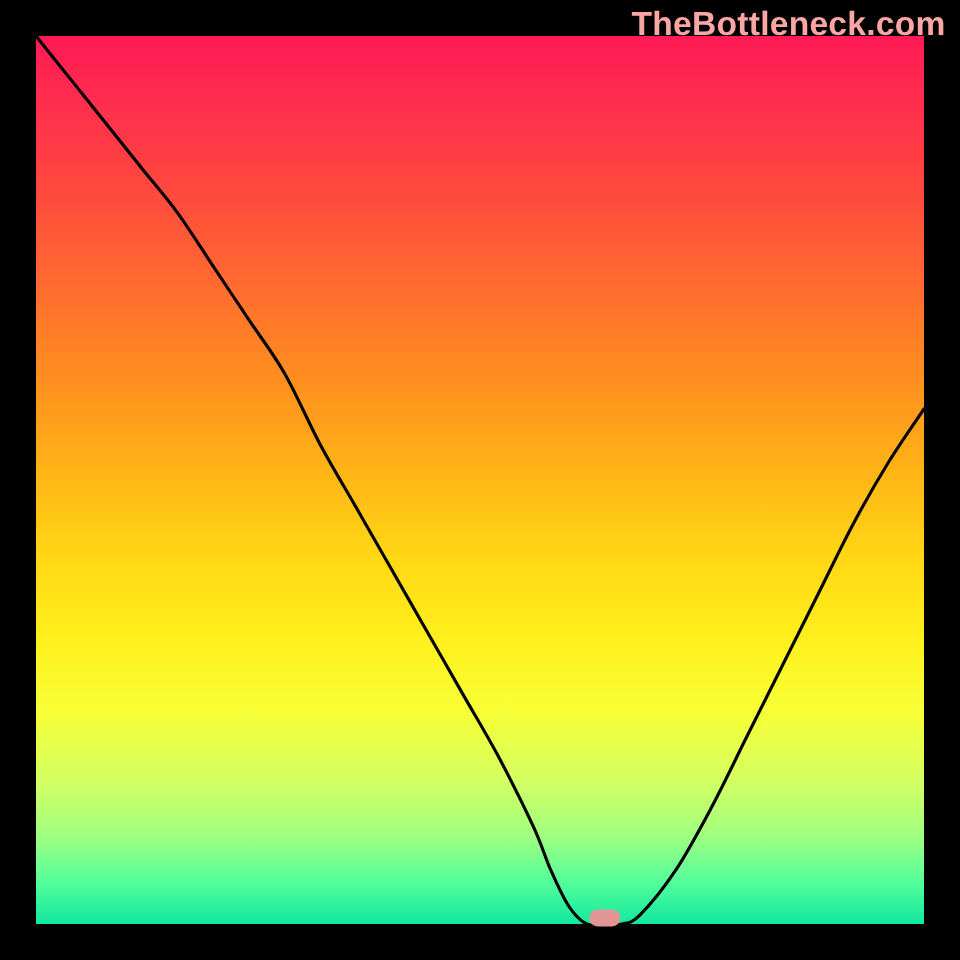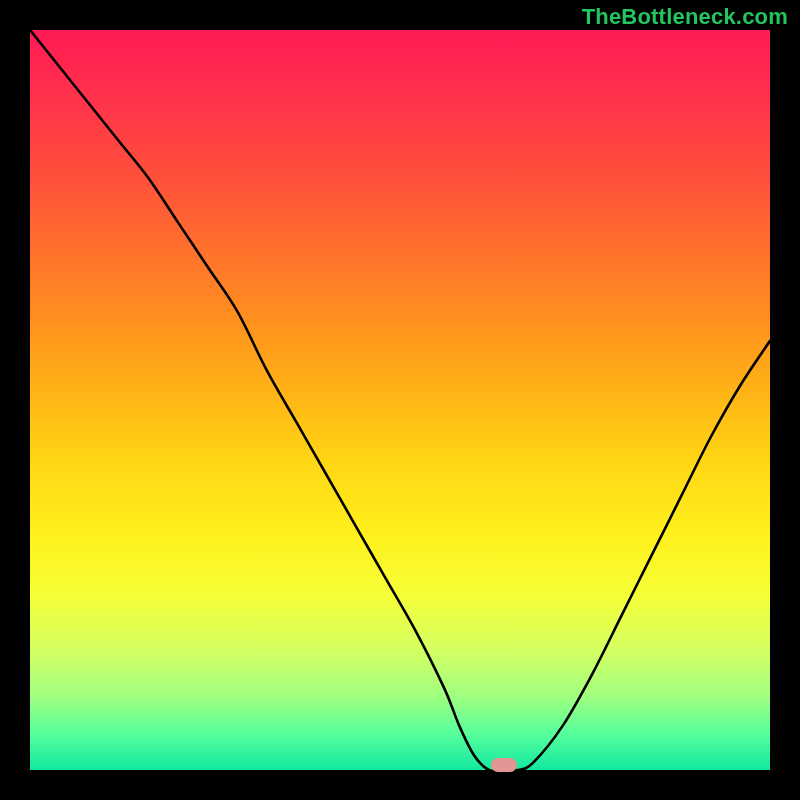--- a/index.html
+++ b/index.html
@@ -42,23 +42,23 @@
     left: 0;
     top: 0;
     width: 740px;
     height: 740px;
   }
   .watermark {
     position: absolute;
     top: 4px;
     right: 12px;
     font-family: Arial, Helvetica, sans-serif;
-    font-size: 22px;
+    font-size: 28px;
     font-weight: 600;
-    color: #22c55e;
+    color: #fca5a5;
     letter-spacing: 0.2px;
     user-select: none;
     text-align: right;
   }
   .marker {
     position: absolute;
     width: 26px;
     height: 14px;
     border-radius: 7px;
     background: #e29594;

